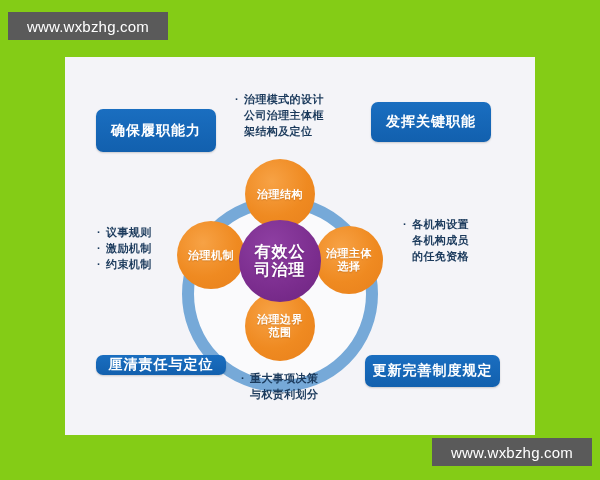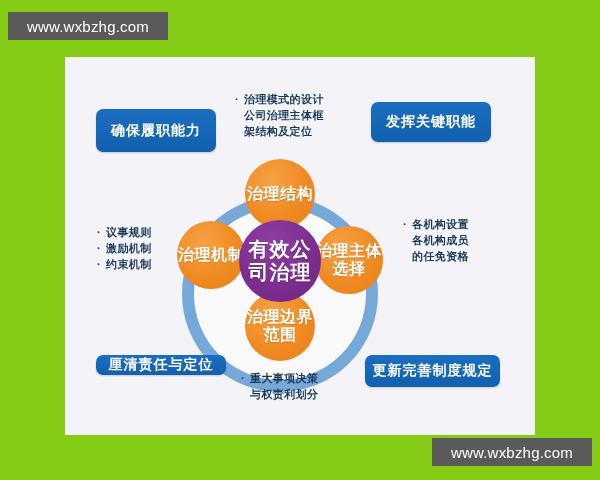--- a/index.html
+++ b/index.html
@@ -51,28 +51,28 @@
     display:flex; align-items:center; justify-content:center;
     text-align:center;
     color:#ffffff;
     font-weight:bold;
     line-height:1.15;
     z-index:8;
   }
   .node-orange {
     background:#f08a22;
     background:radial-gradient(circle at 38% 32%, #f7a245 0%, #ef8a21 55%, #e8801b 100%);
-    font-size:16px;
+    font-size:11px;
     letter-spacing:.5px;
     text-shadow:0 1px 1px rgba(120,60,0,.25);
   }
   .node-center {
     background:#7b2d8e;
     background:radial-gradient(circle at 40% 30%, #8e3fa2 0%, #7b2d8e 60%, #6d2480 100%);
-    font-size:20px;
+    font-size:16px;
     letter-spacing:1px;
     z-index:9;
     text-shadow:0 1px 2px rgba(60,10,70,.35);
   }
   
   #node-top     { left:180px; top:102px;  width:70px;  height:70px; }
   #node-left    { left:112px; top:164px;  width:68px;  height:68px; }
   #node-right   { left:250px; top:169px;  width:68px;  height:68px; }
   #node-bottom  { left:180px; top:234px;  width:70px;  height:70px; }
   #node-center  { left:174px; top:163px;  width:82px;  height:82px; }

